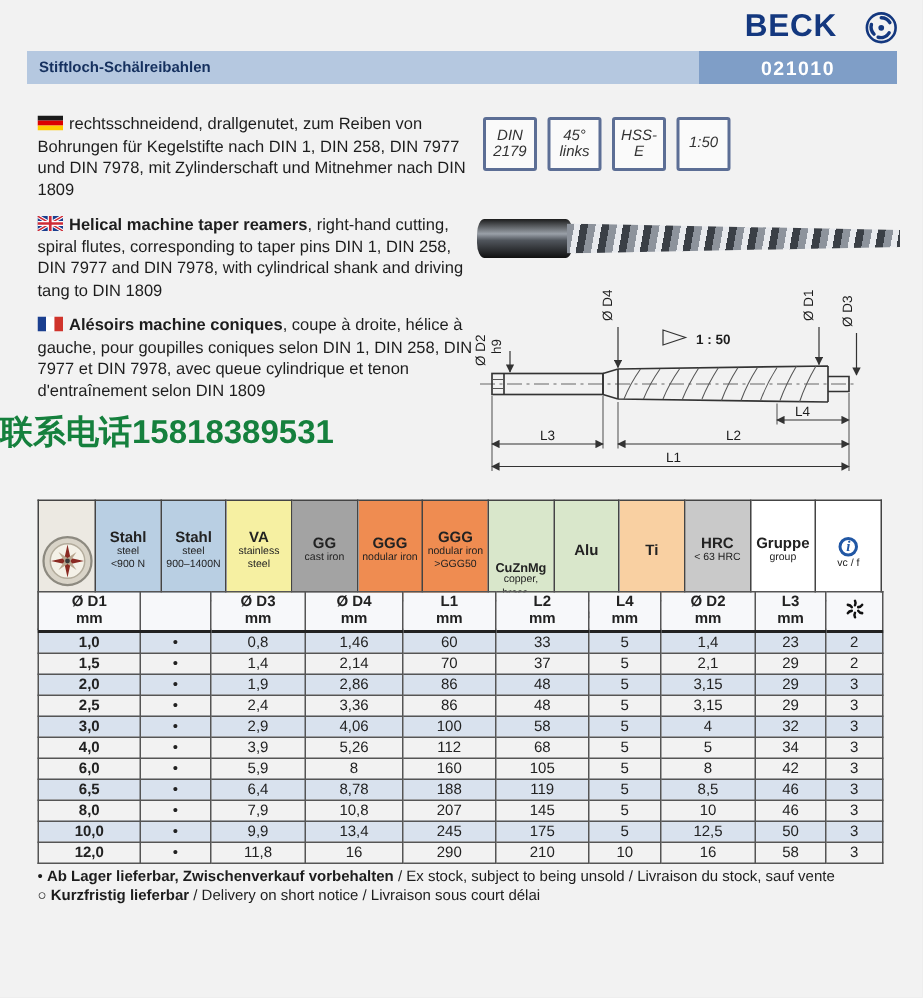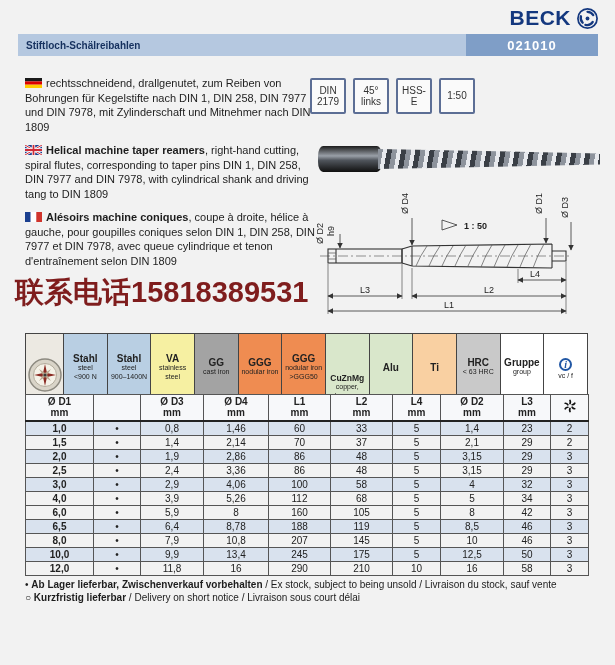--- a/index.html
+++ b/index.html
@@ -1,39 +1,39 @@
 <!DOCTYPE html>
 <html style="--brand-blue: #14387f; --strip-bg: #b5c8e0; --item-box-bg: #7f9ec7; --row-alt: #d9e2ee; --triangle-red: #e2342b; --badge-blue: #2157a4;"><head>
 <meta charset="utf-8">
 <style>
   * { box-sizing: border-box; }
   body { margin:0; background:#e6e6e6; }
   .page { width:615px; height:665px; position:relative; background:#f2f2f2;
           font-family:"Liberation Sans","DejaVu Sans",sans-serif; color:#222; overflow:hidden; }
 
   
-  .brand { position:absolute; top:6px; right:16px; display:flex; align-items:center; gap:5px; }
+  .brand { position:absolute; top:6px; right:16px; display:flex; align-items:center; gap:18px; }
   .brand-name { font-size:21px; font-weight:bold; color:var(--brand-blue,#14387f); letter-spacing:.5px; }
   .brand-icon { width:23px; height:23px; }
 
   
   .title-strip { position:absolute; left:18px; top:34px; width:580px; height:22px;
                  background:var(--strip-bg,#b5c8e0); display:flex; align-items:center; }
   .title-strip .title { font-size:10px; font-weight:bold; color:#15305e; padding-left:8px; }
   .item-no { position:absolute; right:0; top:0; width:132px; height:100%;
              background:var(--item-box-bg,#7f9ec7); color:#fff; font-weight:bold; font-size:13px;
              display:flex; align-items:center; justify-content:center; letter-spacing:1px; }
 
   
   .desc { position:absolute; left:25px; top:76px; width:294px; font-size:11px; line-height:1.32; color:#1d1d1d; }
   .desc p { margin:0 0 9px 0; }
   .flag { margin-right:4px; vertical-align:-1px; }
 
   
-  .badges { position:absolute; left:310px; top:78px; display:flex; gap:7px; }
+  .badges { position:absolute; left:322px; top:78px; display:flex; gap:7px;font-style:italic; }
   .badge { min-width:36px; height:36px; border:2px solid #5c6e95; border-radius:2px; background:#fafafa;
            display:flex; flex-direction:column; align-items:center; justify-content:center;
            font-size:10px; color:#333; line-height:1.15; text-align:center; padding:0 2px; }
 
   
   .photo { position:absolute; left:318px; top:141px; width:282px; height:36px; }
   .photo-shank { position:absolute; left:0; top:5px; width:64px; height:26px; border-radius:5px/10px;
                  background:linear-gradient(#1c1c1c,#9aa0a8 38%,#50555c 55%,#101010); }
   .photo-flutes { position:absolute; left:60px; top:8px; width:222px; height:20px;
                   background:repeating-linear-gradient(100deg,#8d939c 0 5px,#e8eaee 5px 9px,#3a3f46 9px 14px);
@@ -41,21 +41,21 @@
 
   
   .drawing { position:absolute; left:314px; top:184px; }
   .drawing .ol { fill:none; stroke:#333; stroke-width:1.1; }
   .drawing .thin { stroke:#555; stroke-width:.7; fill:none; }
   .drawing .dim { stroke:#333; stroke-width:.8; fill:none; }
   .drawing text { font-family:"Liberation Sans",sans-serif; font-size:9px; fill:#1d1d1d; }
   .drawing .cl { stroke:#666; stroke-width:.7; stroke-dasharray:10 3 2 3; }
 
   
-  .watermark { position:absolute; left:15px; top:273px; font-size:29px; font-weight:bold; color:#7f1d1d; white-space:nowrap; }
+  .watermark { position:absolute; left:0; top:273px; font-size:22px; font-weight:bold; color:#15803d; white-space:nowrap; }
 
   
   .mat-table { position:absolute; left:25px; top:333px; width:563px; border-collapse:collapse; table-layout:fixed; }
   .mat-table td { border:1px solid #444; text-align:center; vertical-align:middle; padding:0; overflow:hidden; }
   .mat-row-labels td { height:36px; }
   .mat-row-symbols td { height:17px; background:#fff; }
   .compass-cell { background:#ece9e2; }
   .mat-label { font-size:10px; font-weight:bold; line-height:1.1; }
   .mat-label.small { font-size:8.5px;margin-top:40px; }
   .mat-sub { font-size:7px; line-height:1.2; white-space:pre-line; }

